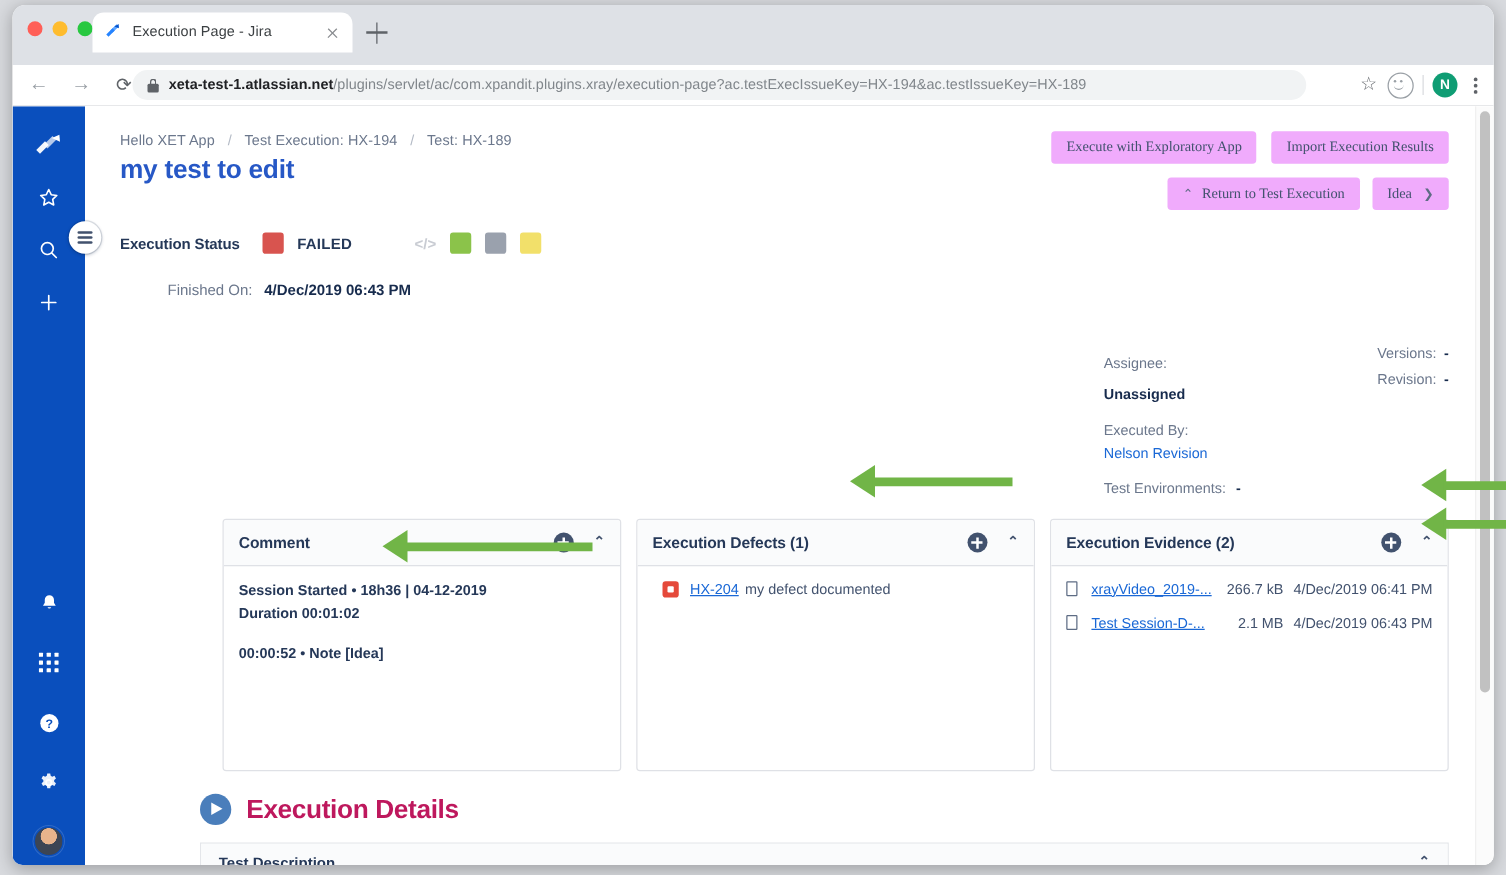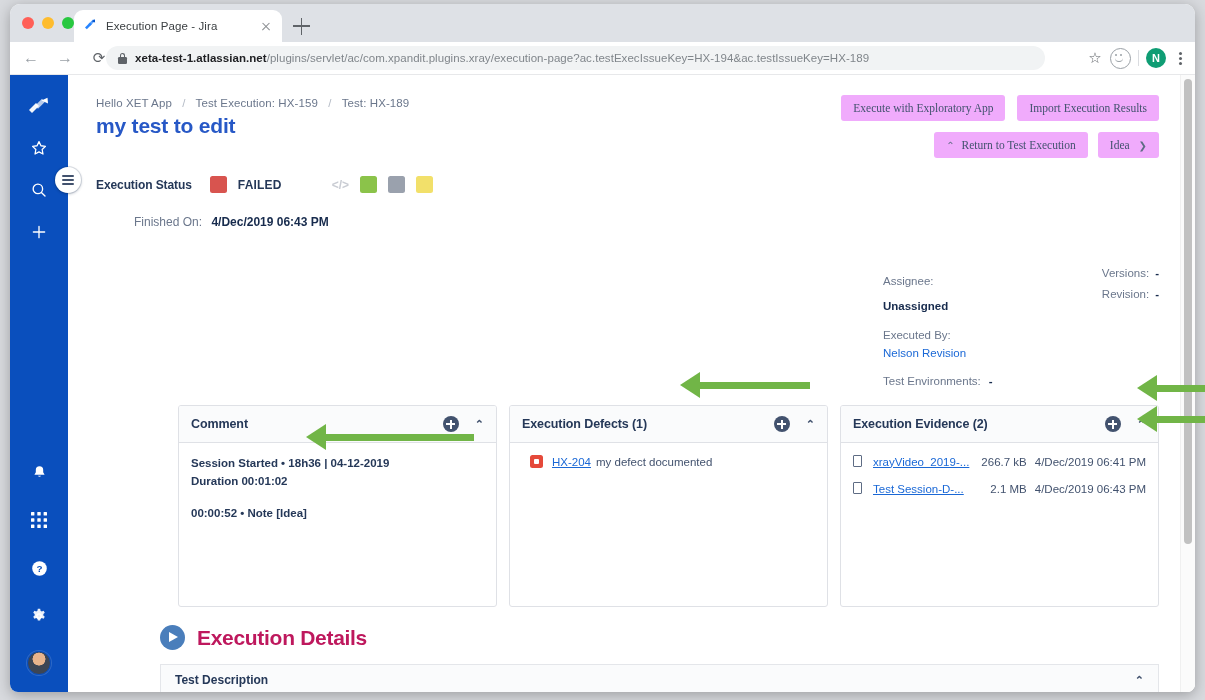--- a/index.html
+++ b/index.html
@@ -12,21 +12,21 @@
   #app{position:relative;width:1205px;height:700px;}
 
   
   .browser{
     position:absolute;left:10px;top:4px;width:1185px;height:688px;
     background:#ffffff;border-radius:10px 10px 8px 8px;
     box-shadow:0 3px 14px rgba(0,0,0,.28);
     overflow:hidden;
   }
   .tabstrip{
-    position:relative;height:38px;background:#dee1e6;
+    position:relative;height:48px;background:#dee1e6;
   }
   .traffic{position:absolute;left:12px;top:13px;display:flex;gap:8px;}
   .dot{width:12px;height:12px;border-radius:50%;}
   .dot.r{background:#ff5f57;}
   .dot.y{background:#febc2e;}
   .dot.g{background:#28c840;}
 
   .tab{
     position:absolute;left:64px;top:6px;width:208px;height:32px;
     background:#fff;border-radius:9px 9px 0 0;
@@ -347,21 +347,21 @@
     <div class="navtoggle">
           <span></span>
         </div>
 
     <div class="content">
       <div class="inner">
 
         <div class="breadcrumb">
           <span>Hello XET App</span>
           <span class="sep">/</span>
-          <span>Test Execution: HX-159</span>
+          <span>Test Execution: HX-194</span>
           <span class="sep">/</span>
           <span>Test: HX-189</span>
         </div>
         <div class="pagetitle">my test to edit</div>
 
         <div class="hdr-actions">
           <div class="btnrow">
             <button class="btn">Execute with Exploratory App</button>
             <button class="btn">Import Execution Results</button>
           </div>

